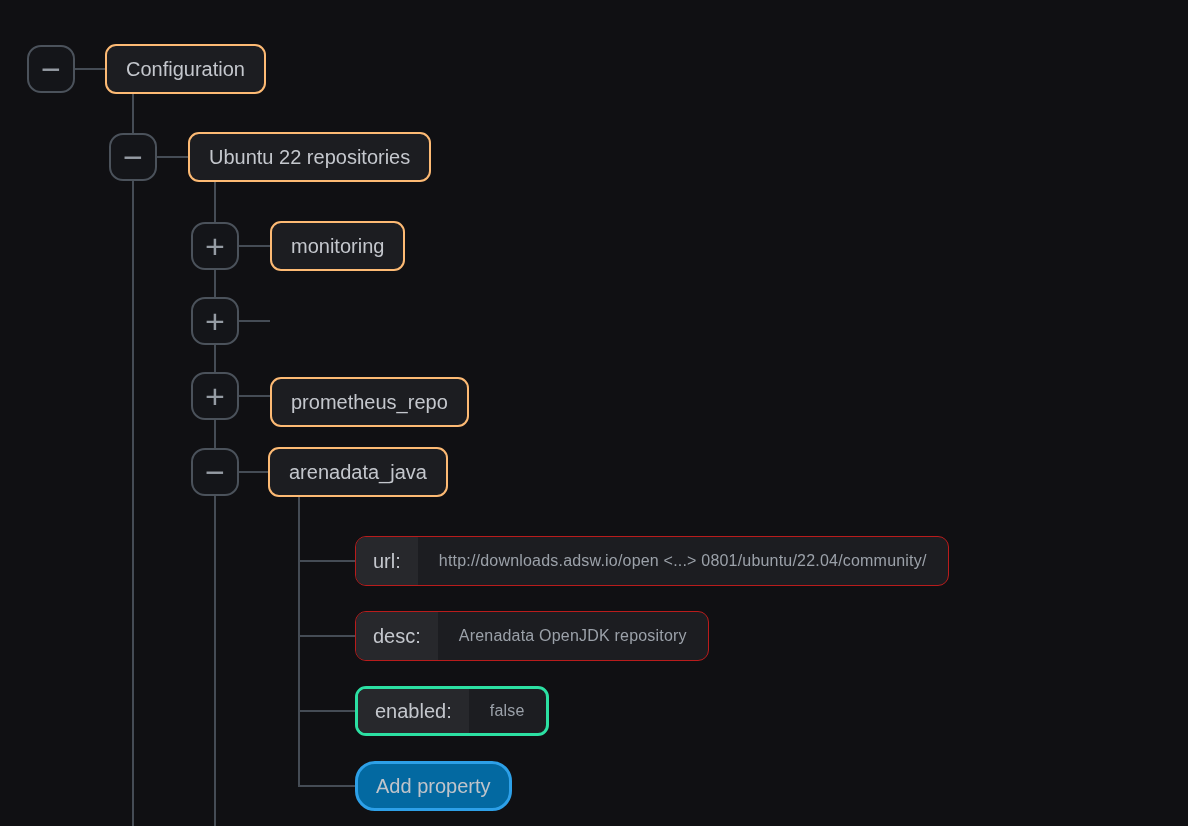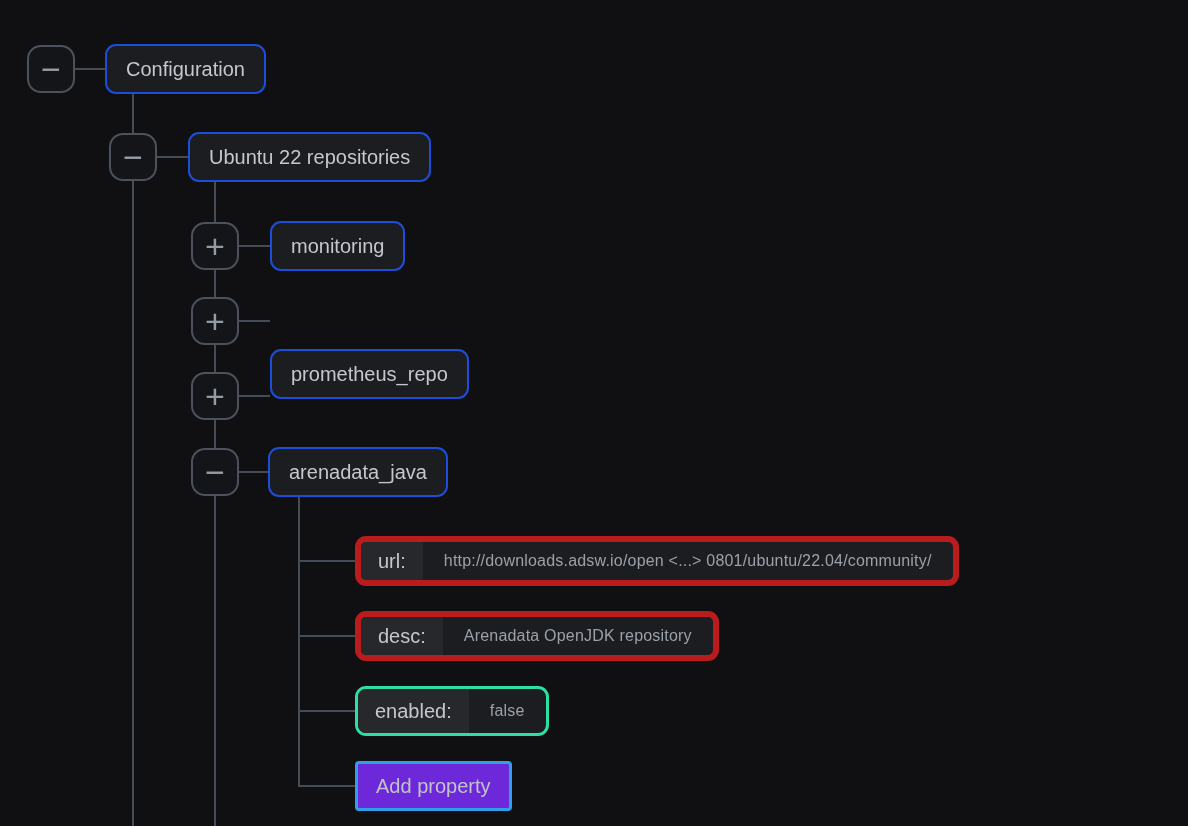--- a/index.html
+++ b/index.html
@@ -42,36 +42,36 @@
     font-size: 34px;
     font-weight: 300;
     line-height: 44px;
     user-select: none;
   }
   
   .node-pill {
     position: absolute;
     height: 50px;
     background: #1c1d21;
-    border: 2px solid #1d4ed8;
+    border: 2px solid #fdba74;
     border-radius: 11px;
     display: inline-flex;
     align-items: center;
     padding: 0 19px;
     color: #c4c7cd;
     font-size: 20px;
     white-space: nowrap;
     cursor: pointer;
   }
   
   .prop-row {
     position: absolute;
     height: 50px;
     background: #1c1d21;
-    border: 6px solid #b91c1c;
+    border: 1px solid #b91c1c;
     border-radius: 11px;
     display: inline-flex;
     align-items: stretch;
     overflow: hidden;
     white-space: nowrap;
     cursor: pointer;
   }
   .prop-row.focus-green { border: 3px solid #2ce0a3; }
   .prop-key {
     background: #27282c;
@@ -86,23 +86,23 @@
     align-items: center;
     padding: 0 21px;
     color: #9ba1a9;
     font-size: 16px;
     letter-spacing: 0.2px;
   }
   
   .add-btn {
     position: absolute;
     height: 50px;
-    background: #6d28d9;
+    background: #0369a1;
     border: 3px solid #2da0e8;
-    border-radius: 4px;
+    border-radius: 20px;
     display: inline-flex;
     align-items: center;
     padding: 0 18px;
     color: #c0c4ca;
     font-size: 20px;
     white-space: nowrap;
     cursor: pointer;
   }
 </style>
 </head>
@@ -147,21 +147,21 @@
     <span>monitoring</span>
   </div>
 
   <div class="toggle-btn" style="left:191px; top:297px;">
     <span class="toggle-glyph">+</span>
   </div>
 
   <div class="toggle-btn" style="left:191px; top:372px;">
     <span class="toggle-glyph">+</span>
   </div>
-  <div class="node-pill" style="left:270px; top:349px;">
+  <div class="node-pill" style="left:270px; top:377px;">
     <span>prometheus_repo</span>
   </div>
 
   <div class="toggle-btn" style="left:191px; top:448px;">
     <span class="toggle-glyph">−</span>
   </div>
   <div class="node-pill" style="left:268px; top:447px;text-align:center;">
     <span>arenadata_java</span>
   </div>
 

